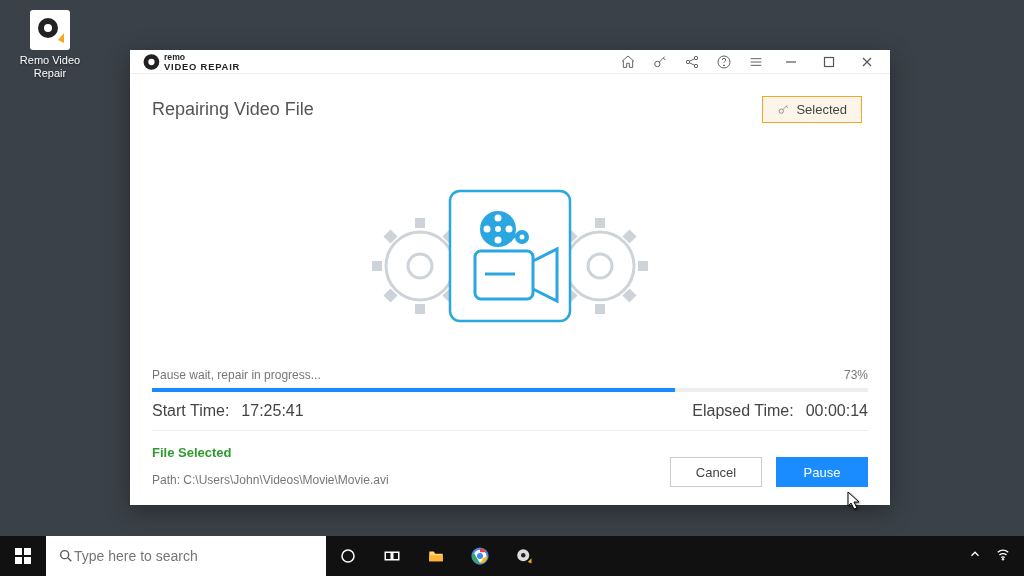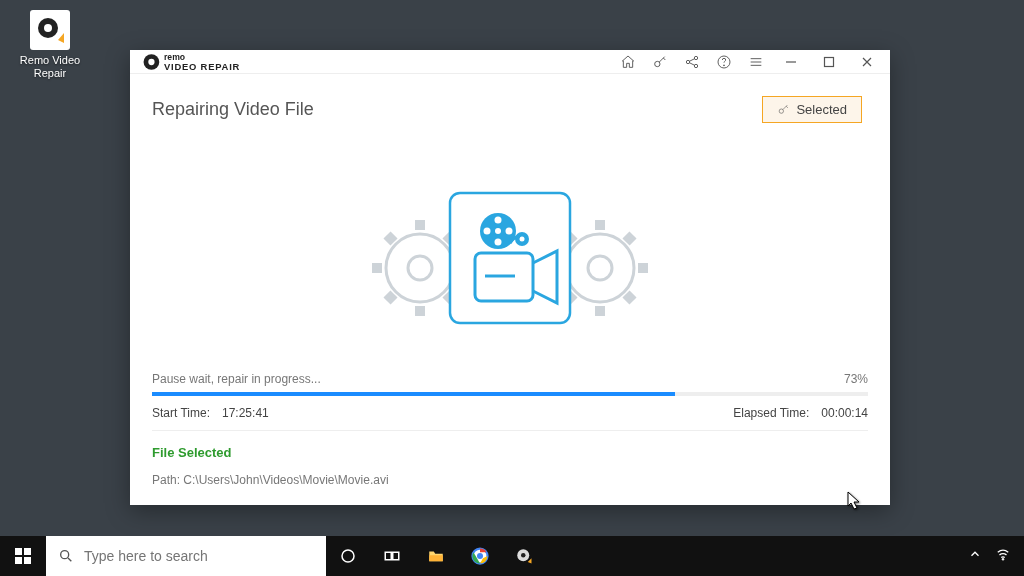--- a/index.html
+++ b/index.html
@@ -33,42 +33,42 @@
 
   
   .illust { flex: 1; display: flex; align-items: center; justify-content: center; }
   .illust svg { width: 320px; height: 170px; }
 
   
   .prog { padding: 0 22px; }
   .prog-row1 { display: flex; justify-content: space-between; font-size: 12px; color: #777; margin-bottom: 6px; }
   .bar { height: 4px; background: #eee; position: relative; margin-bottom: 10px; }
   .bar .fill { position: absolute; left: 0; top: 0; bottom: 0; background: #1a8cff; }
-  .prog-row2 { display: flex; justify-content: space-between; font-size: 12px; color: #444; padding-bottom: 10px; border-bottom: 1px solid #eee; }
+  .prog-row2 { display: flex; justify-content: space-between; font-size: 16px; color: #444; padding-bottom: 10px; border-bottom: 1px solid #eee; }
   .prog-row2 .lbl { color: #444; margin-right: 6px; }
   .prog-row2 .val { color: #444; }
   .prog-row2 .left, .prog-row2 .right { display: flex; gap: 6px; }
 
   
   .foot { padding: 14px 22px 18px 22px; display: flex; justify-content: space-between; align-items: flex-end; }
   .file-sel .t { color: #2e9b2e; font-size: 13px; font-weight: 600; margin-bottom: 13px; }
   .file-sel .p { color: #777; font-size: 12px; }
   .btns { display: flex; gap: 14px; }
   .btn { width: 92px; height: 30px; display: flex; align-items: center; justify-content: center; font-size: 13px; cursor: pointer; border: 1px solid #ccc; background: #fff; color: #444; }
   .btn.primary { background: #1a8cff; border-color: #1a8cff; color: #fff; }
 
   
   .cursor { position: absolute; top: 490px; left: 842px; }
   .cursor svg { width: 20px; height: 24px; filter: drop-shadow(1px 1px 1px rgba(0,0,0,.5)); }
 
   
   .taskbar { position: absolute; bottom: 0; left: 0; right: 0; height: 40px; background: #111; display: flex; align-items: center; color: #fff; }
   .taskbar .start { width: 46px; height: 100%; display: flex; align-items: center; justify-content: center; cursor: pointer; }
   .taskbar .start svg { width: 16px; height: 16px; fill: #fff; }
-  .taskbar .search { flex: 0 0 280px; height: 100%; background: #fff; display: flex; align-items: center; gap: 10px; padding: 0 12px; color: #666; }
+  .taskbar .search { flex: 0 0 280px; height: 100%; background: #fff; display: flex; align-items: center; padding: 0 12px; color: #666; }
   .taskbar .search input { border: none; outline: none; flex: 1; font-size: 14px; color: #333; }
   .taskbar .search svg { width: 16px; height: 16px; stroke: #555; }
   .taskbar .tb-icons { display: flex; align-items: center; height: 100%; }
   .taskbar .tb-icons .tbi { width: 44px; height: 100%; display: flex; align-items: center; justify-content: center; cursor: pointer; }
   .taskbar .tb-icons .tbi svg { width: 18px; height: 18px; }
   .taskbar .tray { margin-left: auto; display: flex; align-items: center; gap: 14px; padding: 0 14px; height: 100%; }
   .taskbar .tray svg { width: 14px; height: 14px; stroke: #fff; fill: none; }
 </style>
 </head>
 <body>
@@ -216,20 +216,24 @@
         <span class="val">00:00:14</span>
       </div>
     </div>
   </div>
 
   <div class="foot">
     <div class="file-sel">
       <div class="t">File Selected</div>
       <div class="p"><span>Path: </span><span>C:\Users\John\Videos\Movie\Movie.avi</span></div>
     </div>
+    <div class="btns">
+      <div class="btn">Cancel</div>
+      <div class="btn primary">Pause</div>
+    </div>
   </div>
 
 </div>
 
 <div class="cursor">
   <svg viewBox="0 0 20 24">
       <path d="M6 2v14l3-3 3 6 3-1-3-6h5z" fill="#fff" stroke="#000" stroke-width="1"></path>
     </svg>
 </div>
 

